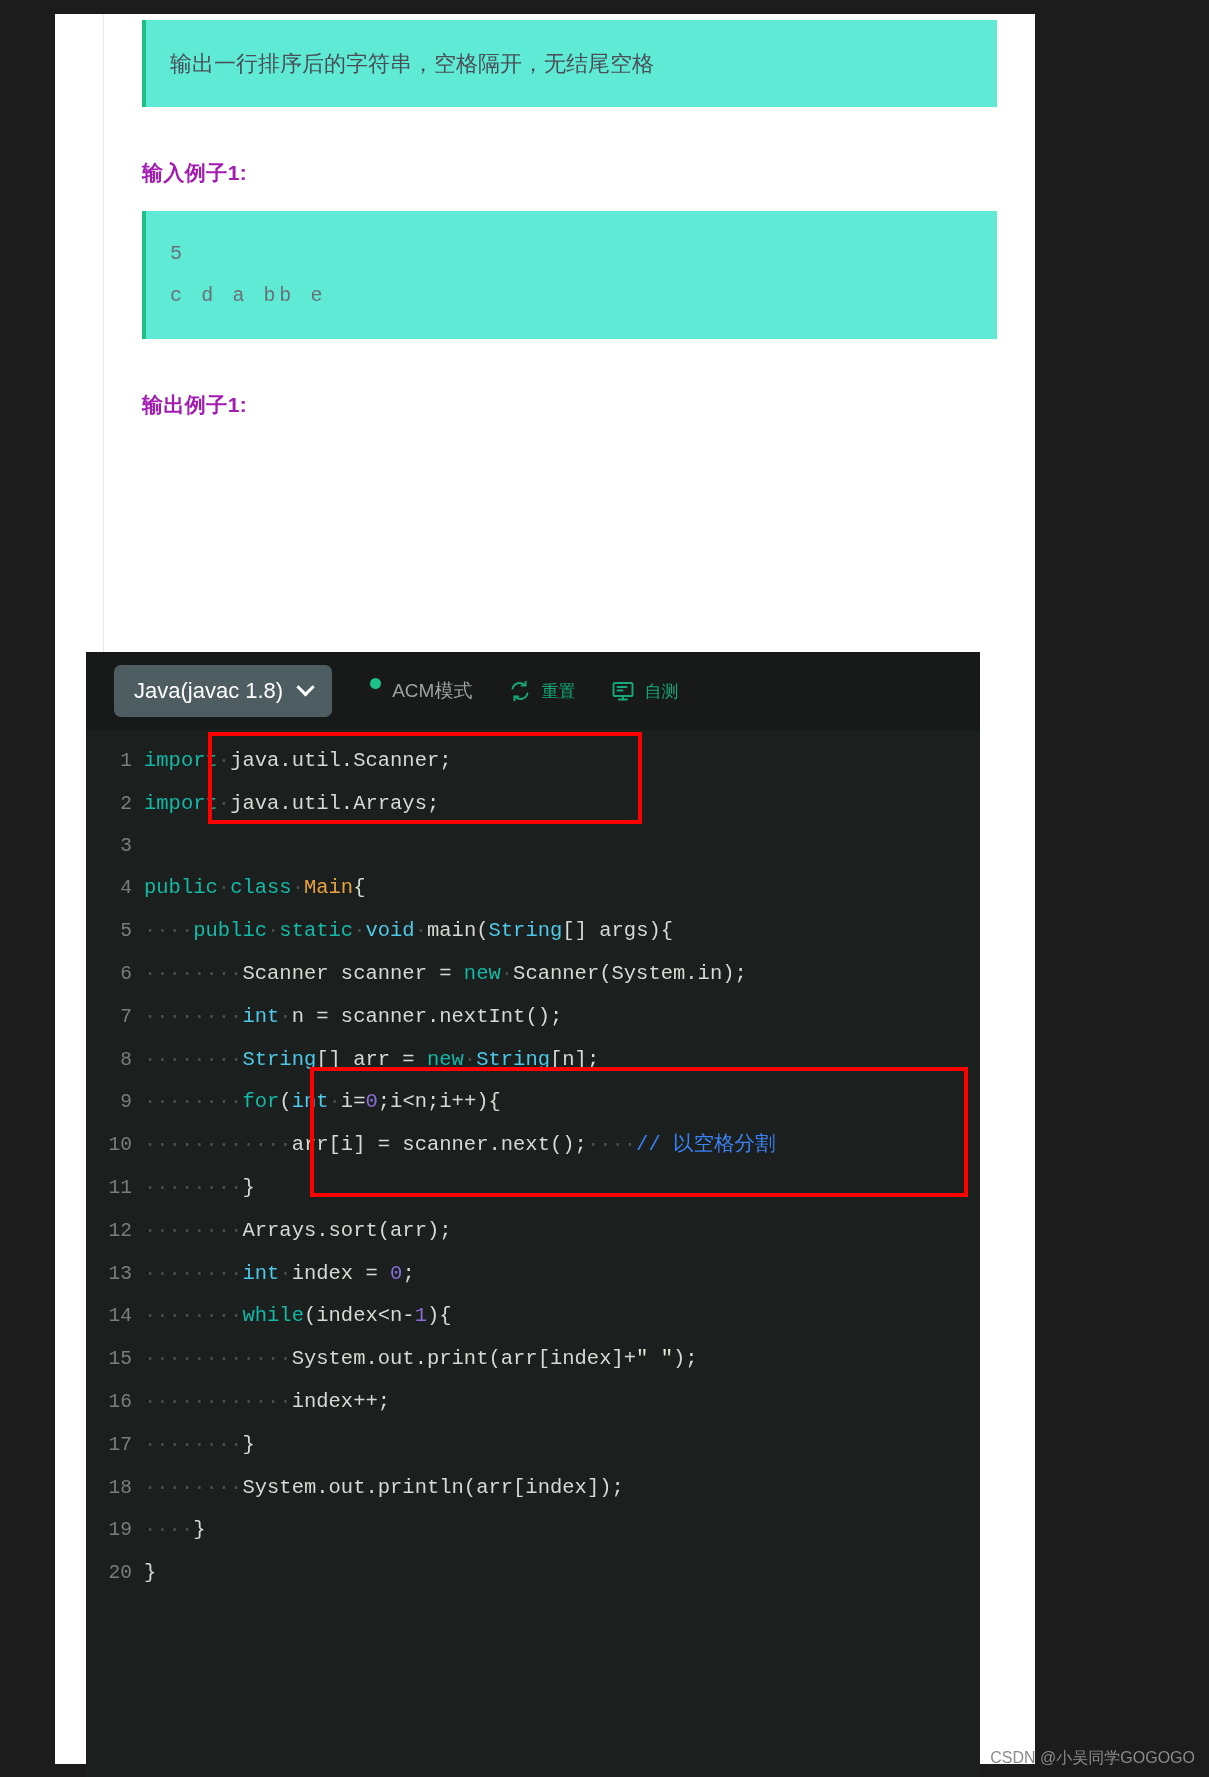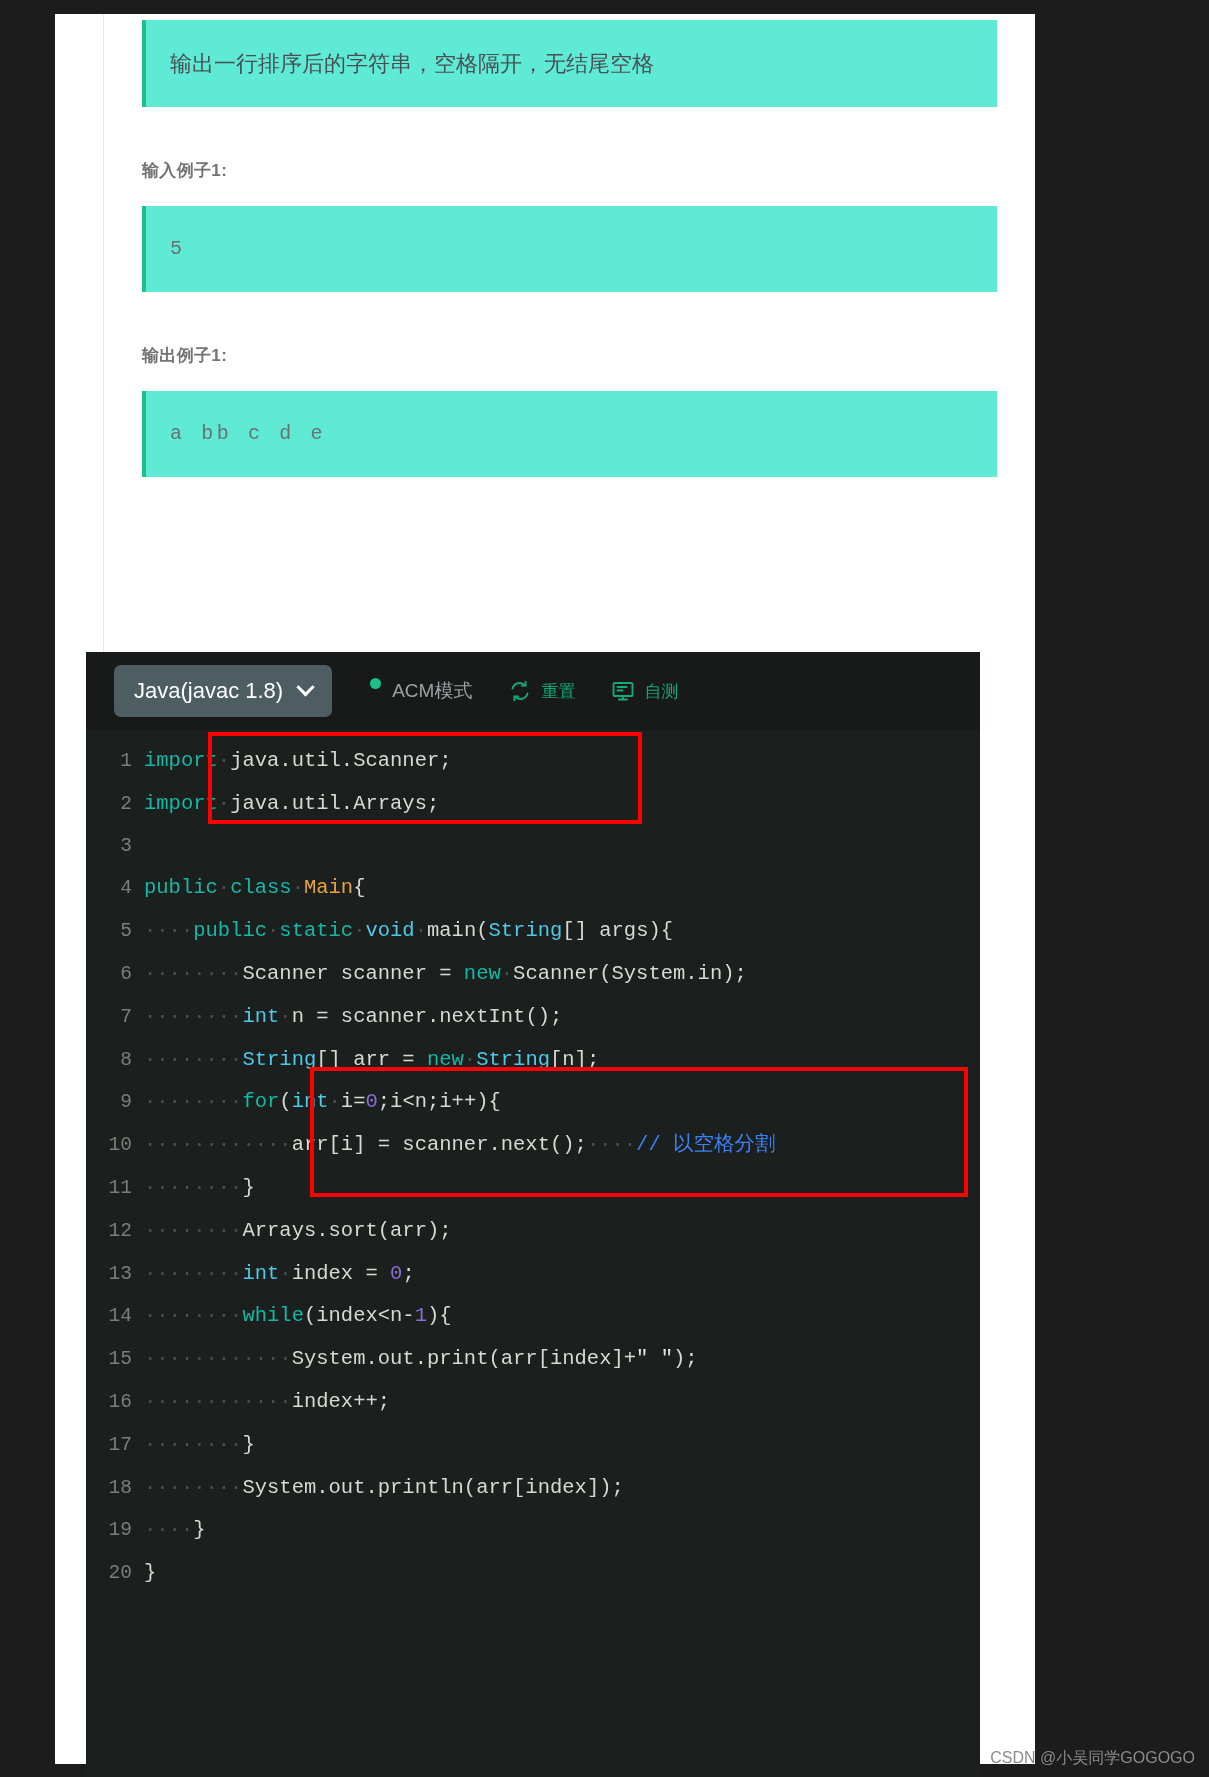--- a/index.html
+++ b/index.html
@@ -52,23 +52,23 @@
   .desc-block { margin: 6px 38px 0 38px; padding: 26px 24px; }
   .desc-text {
     color: #4a4f55;
     font-size: 22px;
     line-height: 1.6;
     font-family: "Liberation Serif", serif;
   }
 
   .section-title {
     margin: 52px 38px 24px 38px;
-    font-size: 17px;
+    font-size: 21px;
     font-weight: bold;
-    color: #737373;
+    color: #a21caf;
     letter-spacing: 0.02em;
     font-family: "Liberation Sans", sans-serif;
   }
   .sample-wrap { margin: 0 38px; }
 
   .mono-line {
     font-family: "Liberation Mono", monospace;
     font-size: 20px;
     color: #6b7177;
     letter-spacing: 0.18em;
@@ -194,29 +194,25 @@
   <div class="content">
 
     <div class="sample-block desc-block">
       <div class="desc-text">输出一行排序后的字符串，空格隔开，无结尾空格</div>
     </div>
 
     <div class="section-title">输入例子1:</div>
     <div class="sample-wrap">
       <div class="sample-block">
         <div class="mono-line">5</div>
+        <div class="mono-line">c d a bb e</div>
       </div>
     </div>
 
     <div class="section-title">输出例子1:</div>
-    <div class="sample-wrap">
-      <div class="sample-block">
-        <div class="mono-line">a bb c d e</div>
-      </div>
-    </div>
 
   </div>
 </div>
 
 <div class="editor">
 
   <div class="editor-toolbar">
 
     <div class="lang-select">
       <span>Java(javac 1.8)</span>

